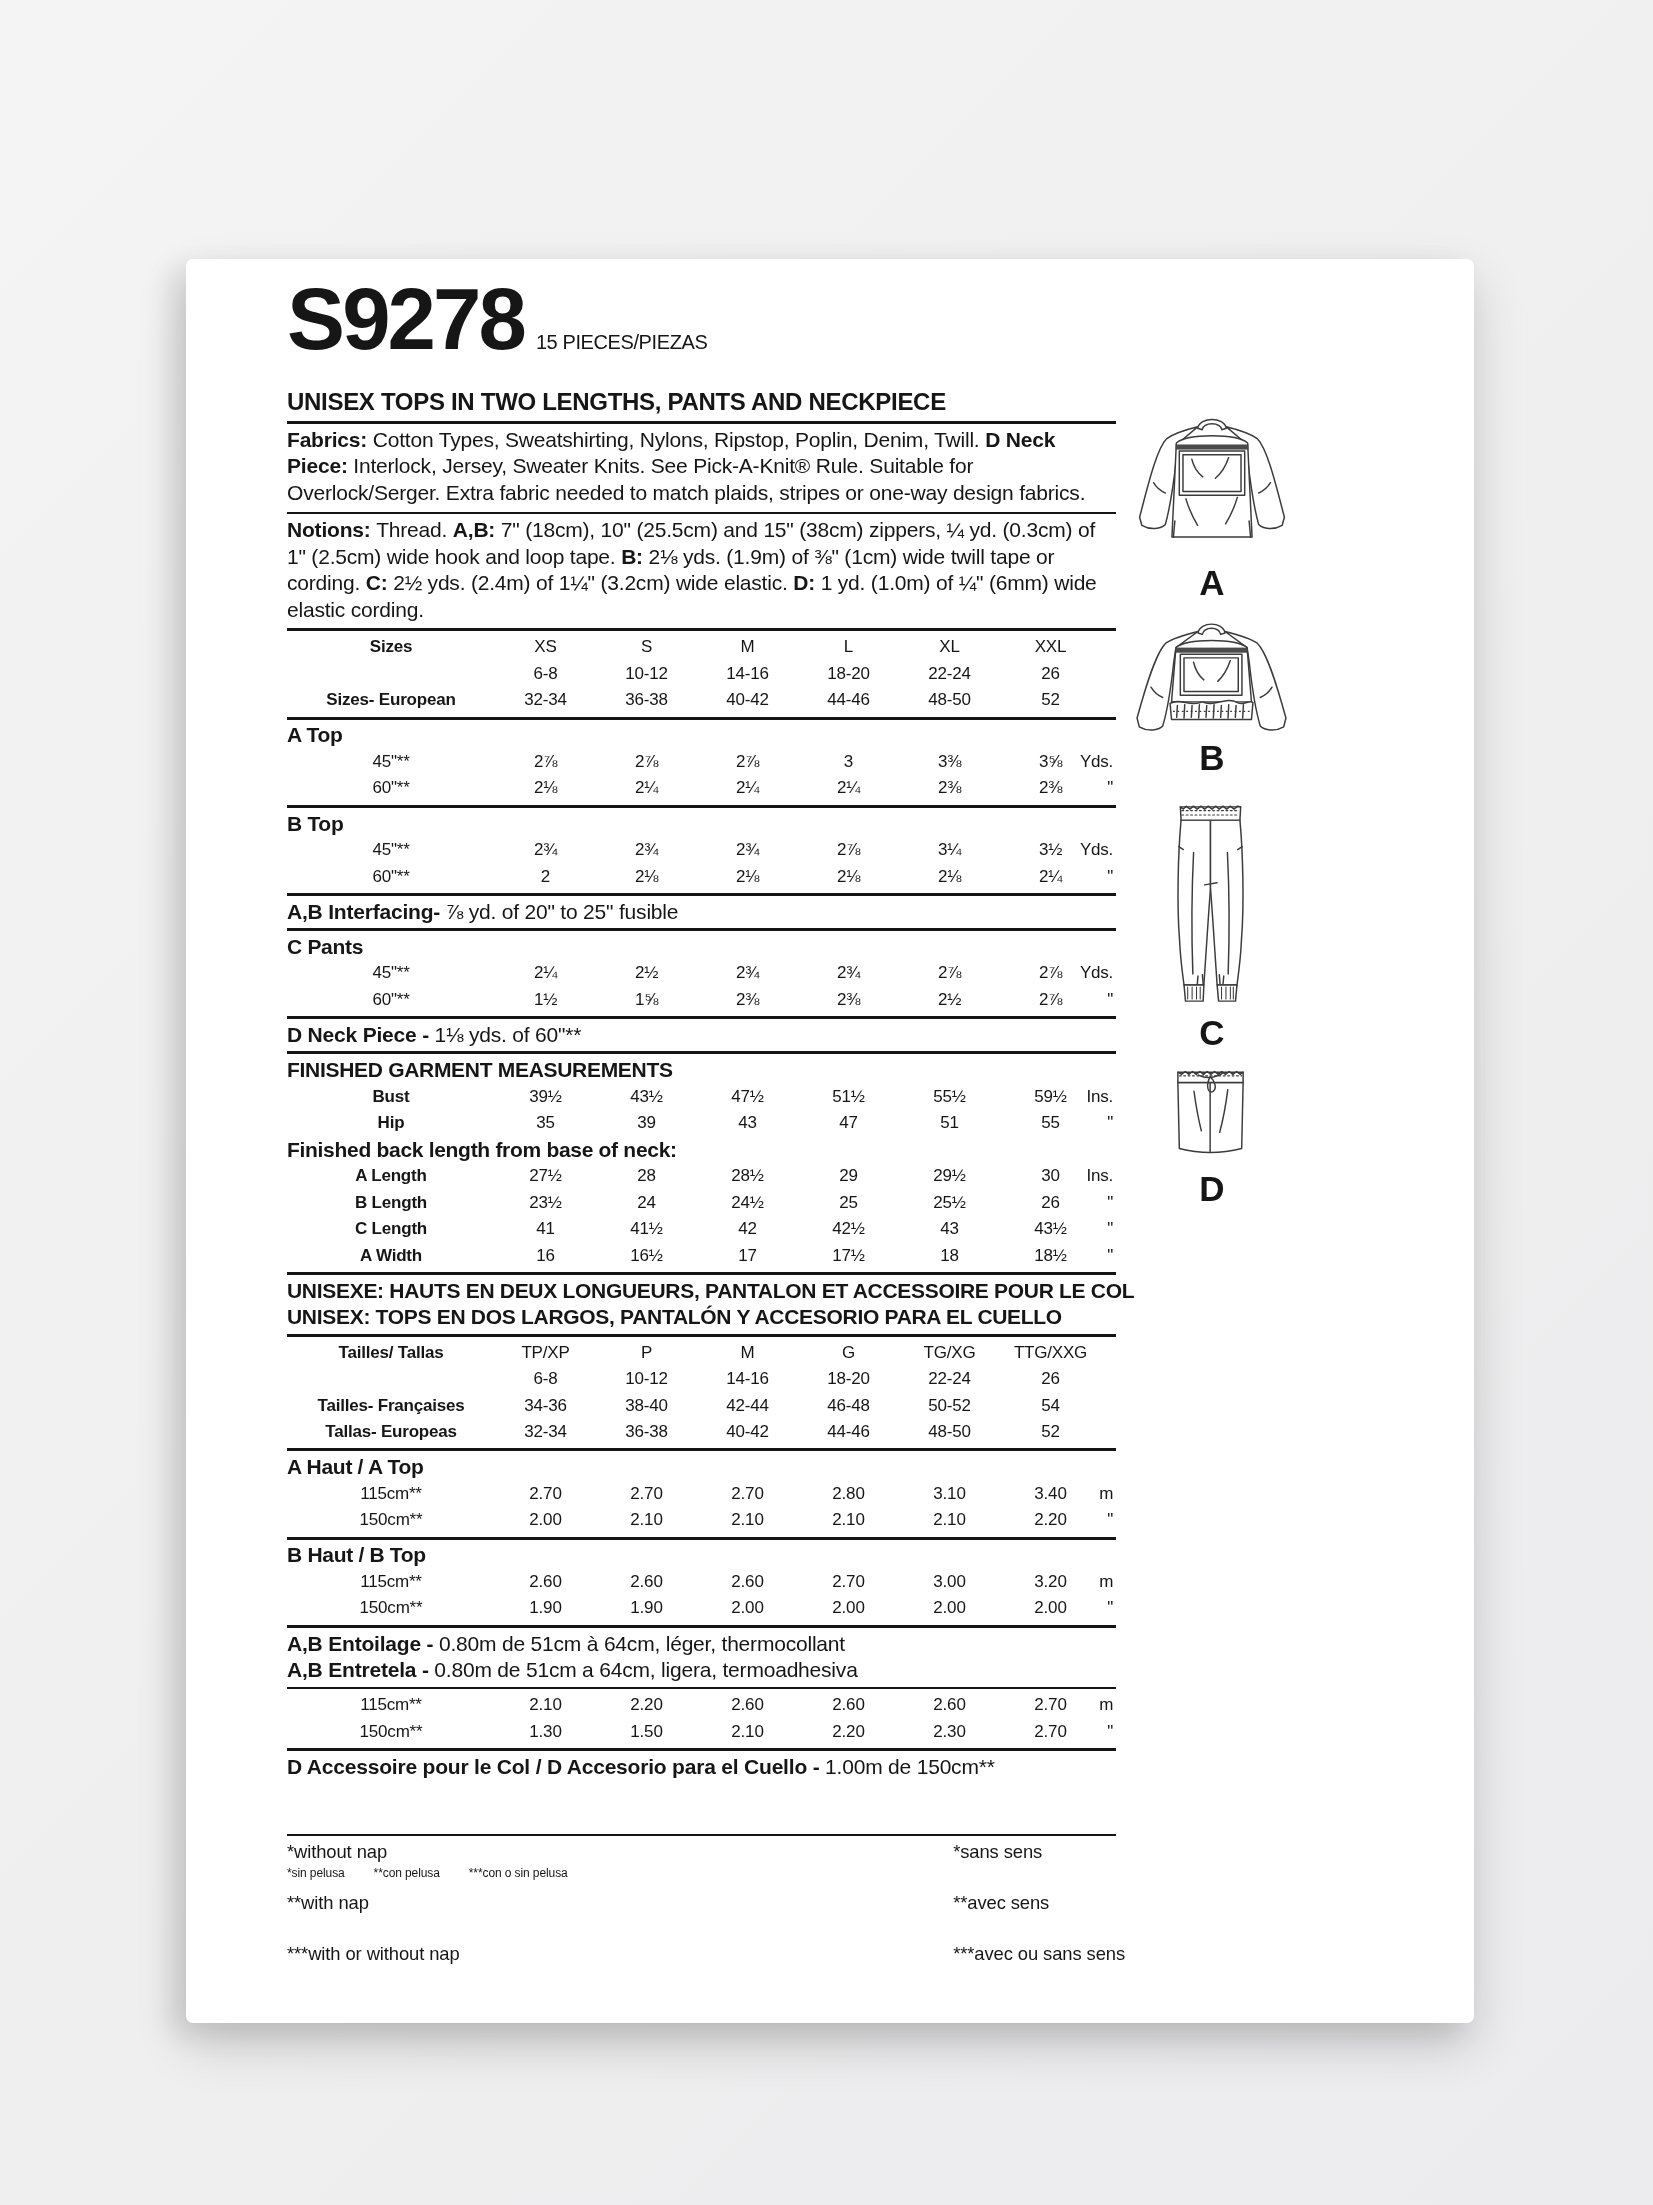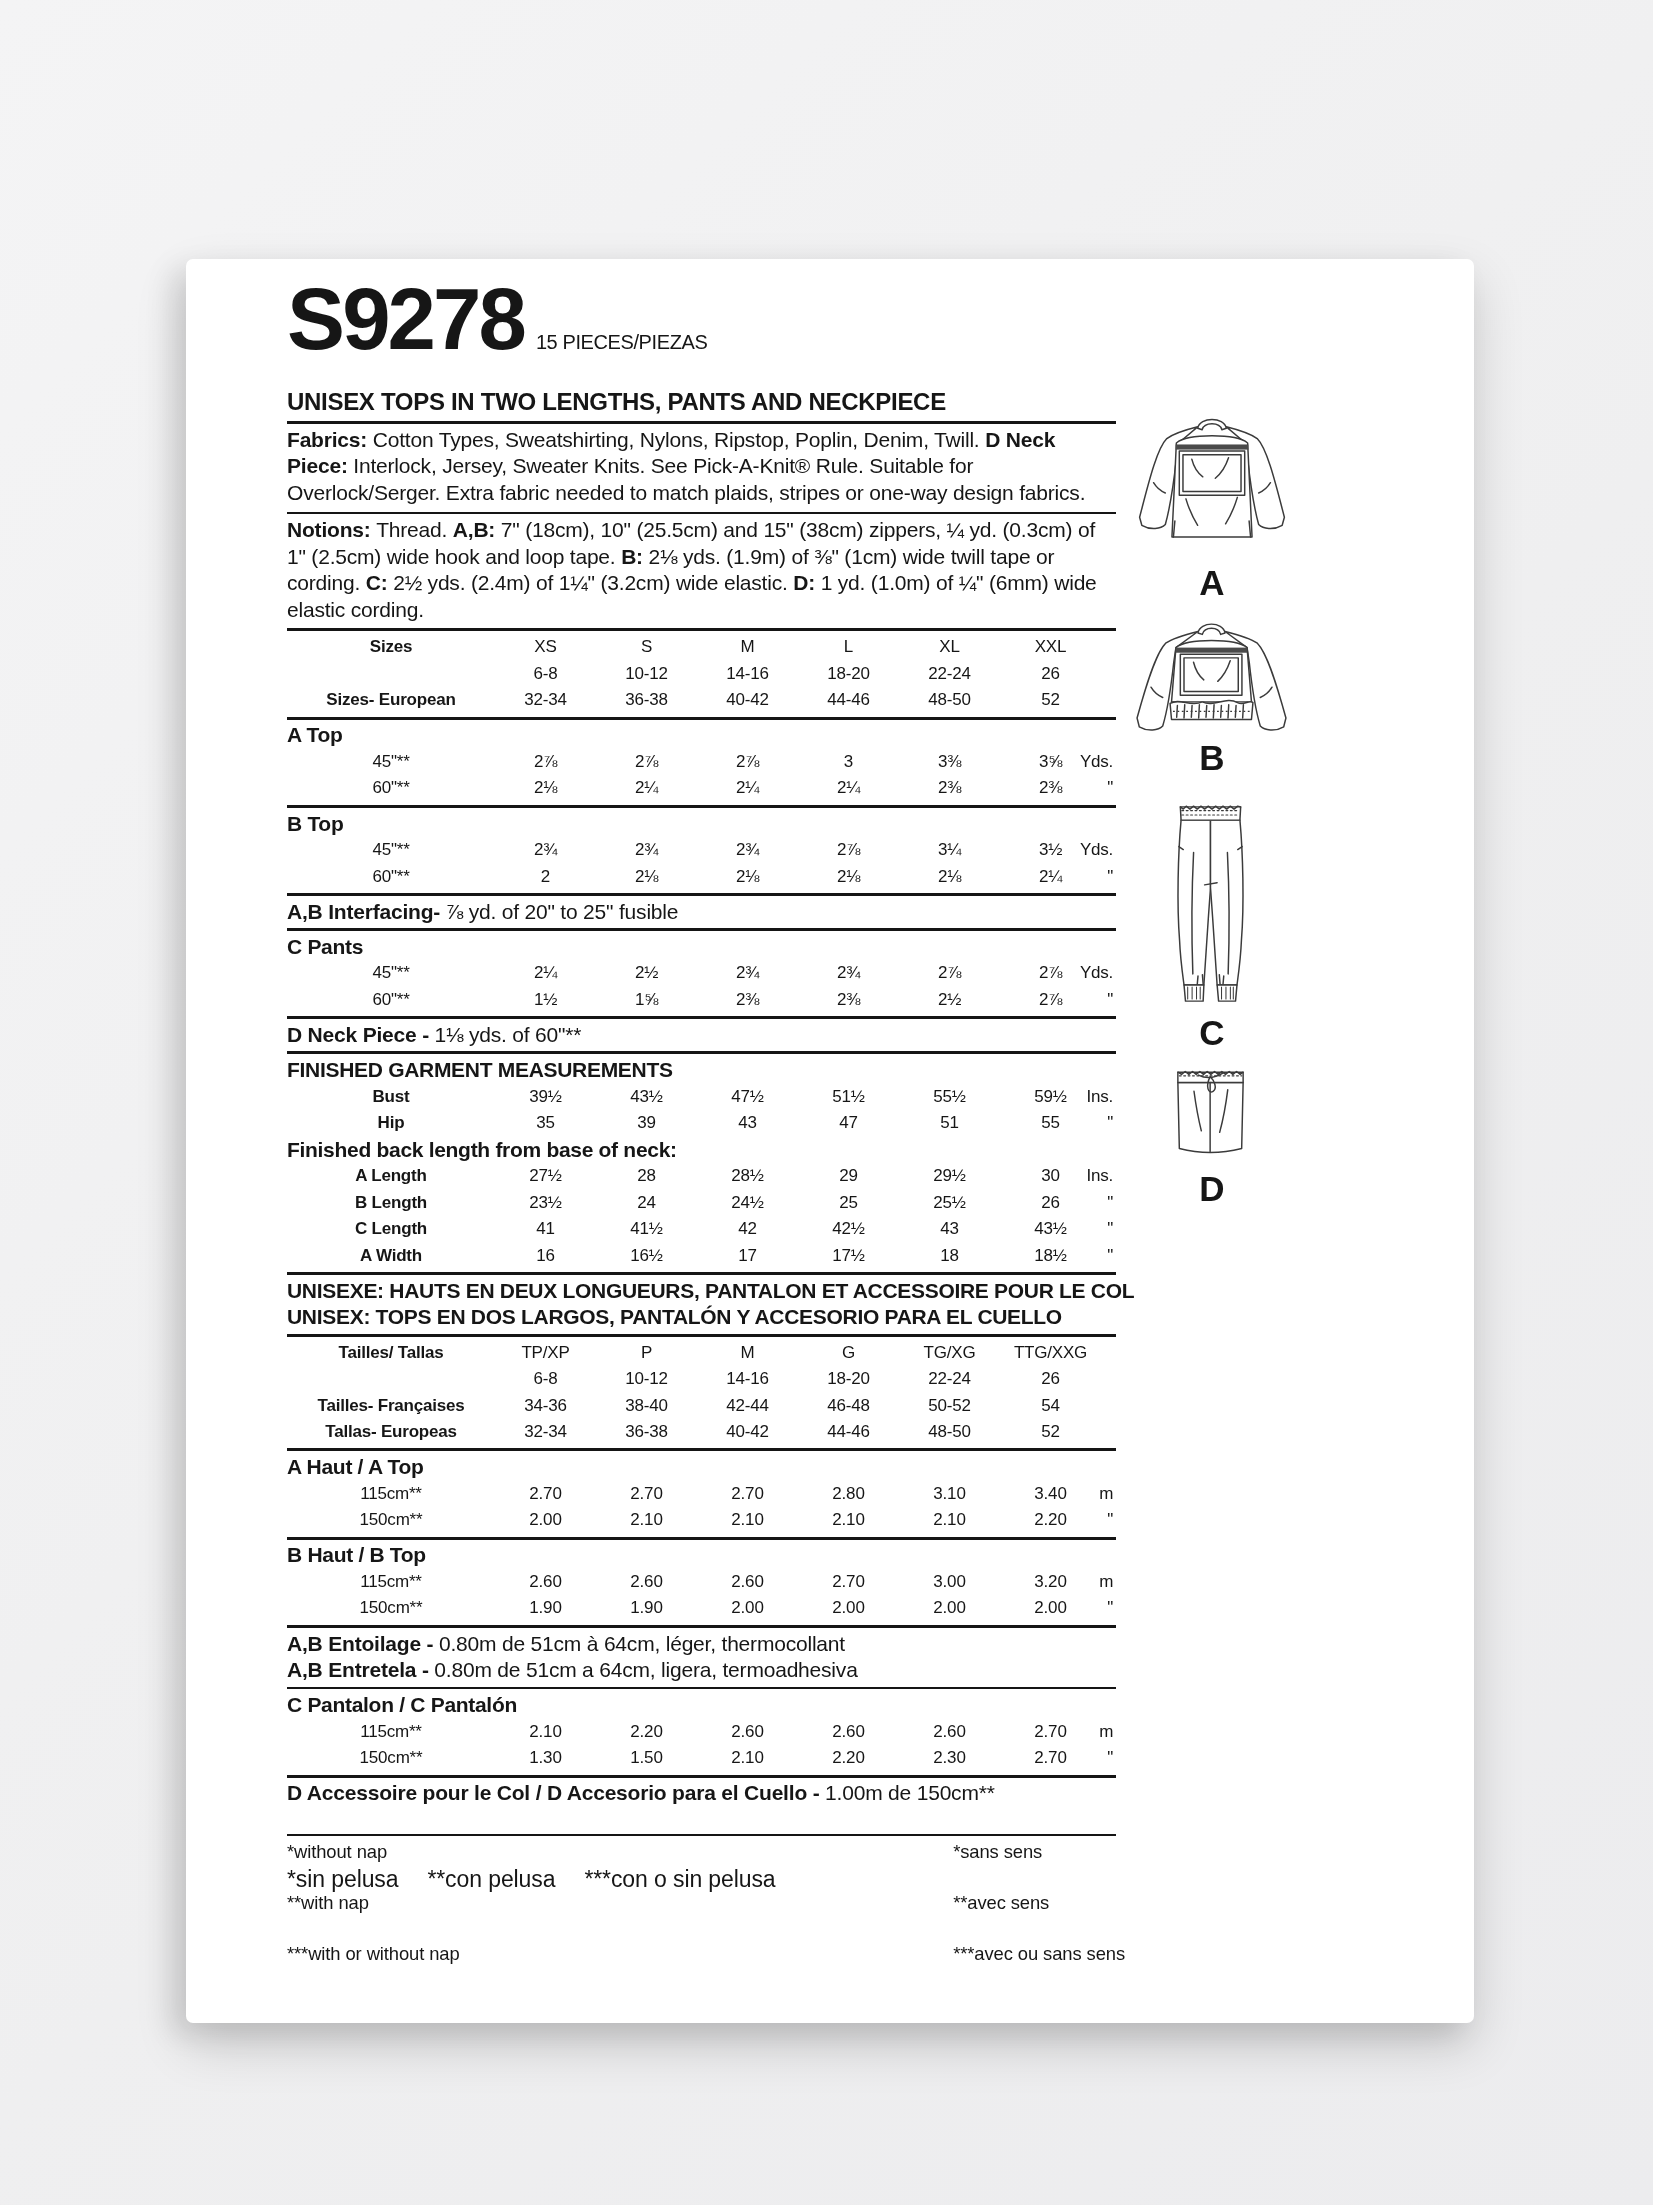--- a/index.html
+++ b/index.html
@@ -27,21 +27,21 @@
         font-size:17px;letter-spacing:-0.2px;text-align:center;}
   .trow span{line-height:26.5px;white-space:nowrap;}
   .trow .lbl.b{font-weight:bold;}
   .trow .unit{position:absolute;right:2.9px;top:0;line-height:26.5px;}
   .thead{font-size:21px;font-weight:bold;line-height:26.5px;height:26.5px;letter-spacing:-0.3px;white-space:nowrap;}
   .tnote{font-size:21px;line-height:26.5px;height:26.5px;letter-spacing:-0.2px;white-space:nowrap;}
   .fnrule{position:absolute;left:101px;top:1575px;width:829px;height:2.2px;background:#151515;}
   .fnline1{position:absolute;left:101px;top:1582px;width:838px;display:flex;justify-content:space-between;font-size:18.4px;letter-spacing:-0.1px;}
   .fngroup{display:flex;gap:29px;white-space:nowrap;flex-direction:column;}
   .fngroup.tight{}
-  .fnline2{position:absolute;left:101px;top:1607px;display:flex;gap:29px;font-size:23px;letter-spacing:-0.1px;white-space:nowrap;}
+  .fnline2{position:absolute;left:101px;top:1607px;display:flex;gap:29px;font-size:12px;letter-spacing:-0.1px;white-space:nowrap;}
   .bottom-note{position:absolute;left:101px;top:1638px;width:829px;text-align:center;
                font-size:24px;font-weight:bold;letter-spacing:-0.3px;}
   .garment{position:absolute;}
   .garment svg{display:block;}
   .gl{position:absolute;width:158px;text-align:center;font-size:35px;font-weight:bold;}
   .gl-a{left:947px;top:304px;}
   .gl-b{left:947px;top:479px;}
   .gl-c{left:947px;top:754px;}
   .gl-d{left:947px;top:910px;}
   .sk{stroke:#3b3b3b;stroke-width:2;fill:none;stroke-linecap:round;stroke-linejoin:round;}
@@ -308,21 +308,20 @@
           <span class="cell">2.00</span>
           <span class="cell">2.00</span>
           <span class="cell">2.00</span>
           <span class="cell">2.00</span>
           <span class="unit">"</span>
         </div>
         <div class="rule"></div>
         <div class="tnote"><b>A,B Entoilage - </b><span>0.80m de 51cm à 64cm, léger, thermocollant</span></div>
         <div class="tnote"><b>A,B Entretela - </b><span>0.80m de 51cm a 64cm, ligera, termoadhesiva</span></div>
         <div class="rule"></div>
-        <div class="thead">C Pantalon / C Pantalón</div>
         <div class="trow">
           <span class="lbl">115cm**</span>
           <span class="cell">2.10</span>
           <span class="cell">2.20</span>
           <span class="cell">2.60</span>
           <span class="cell">2.60</span>
           <span class="cell">2.60</span>
           <span class="cell">2.70</span>
           <span class="unit">m</span>
         </div>

